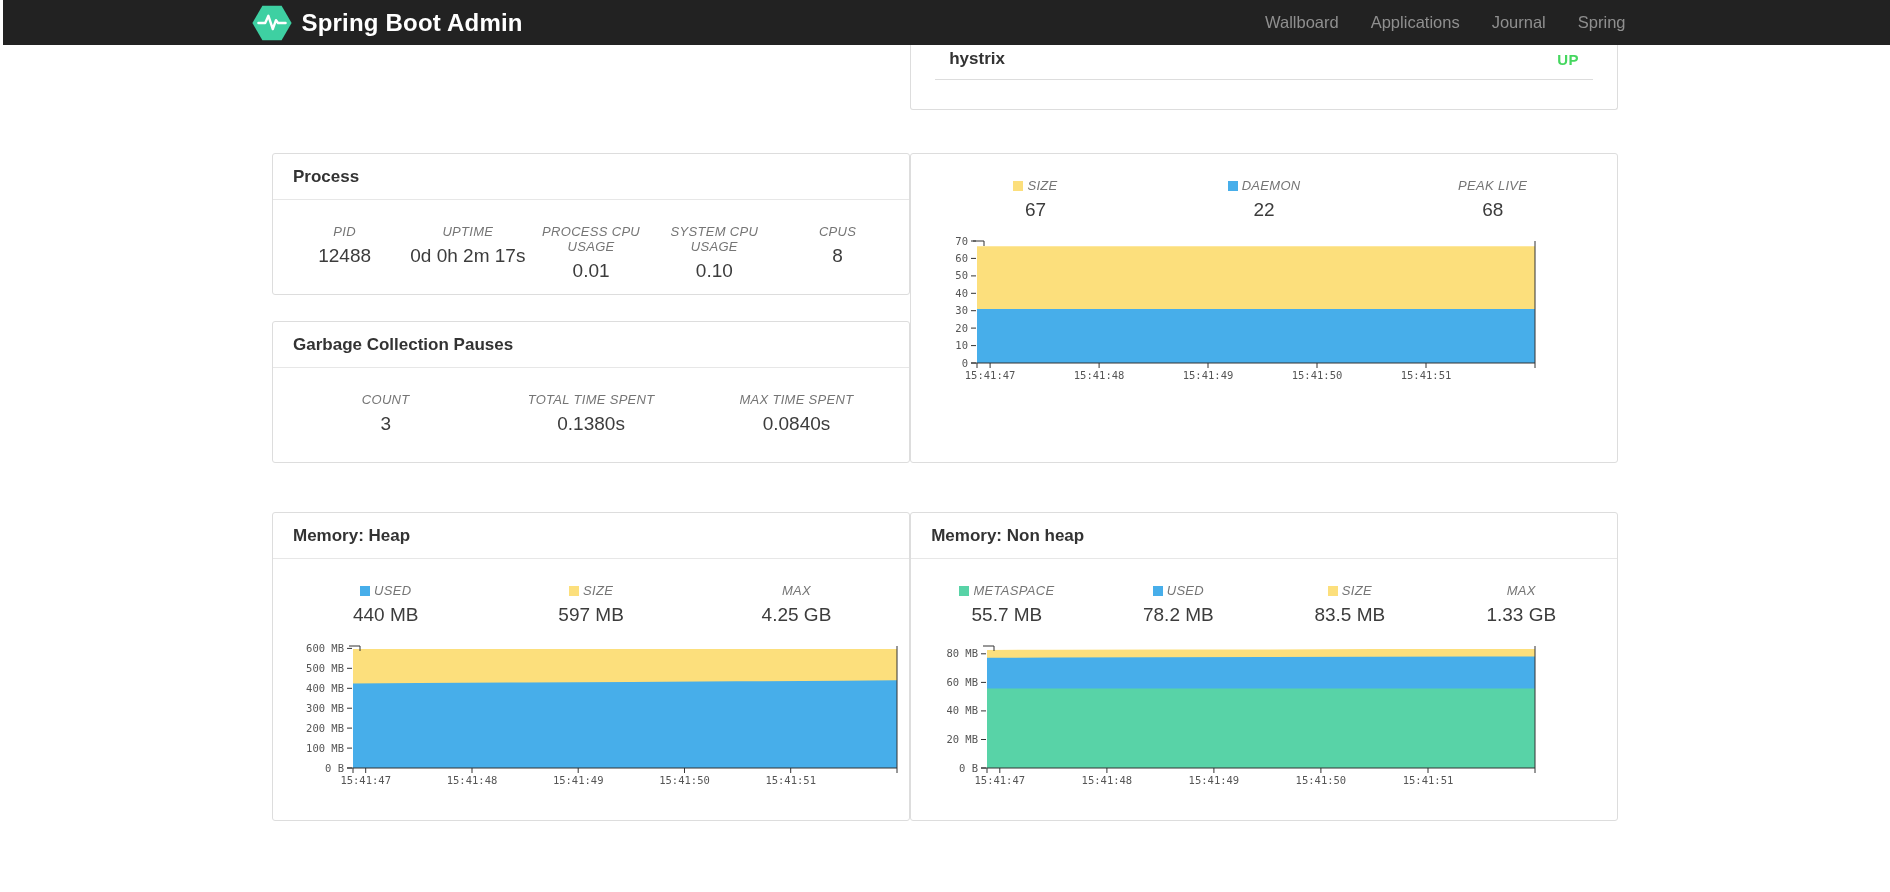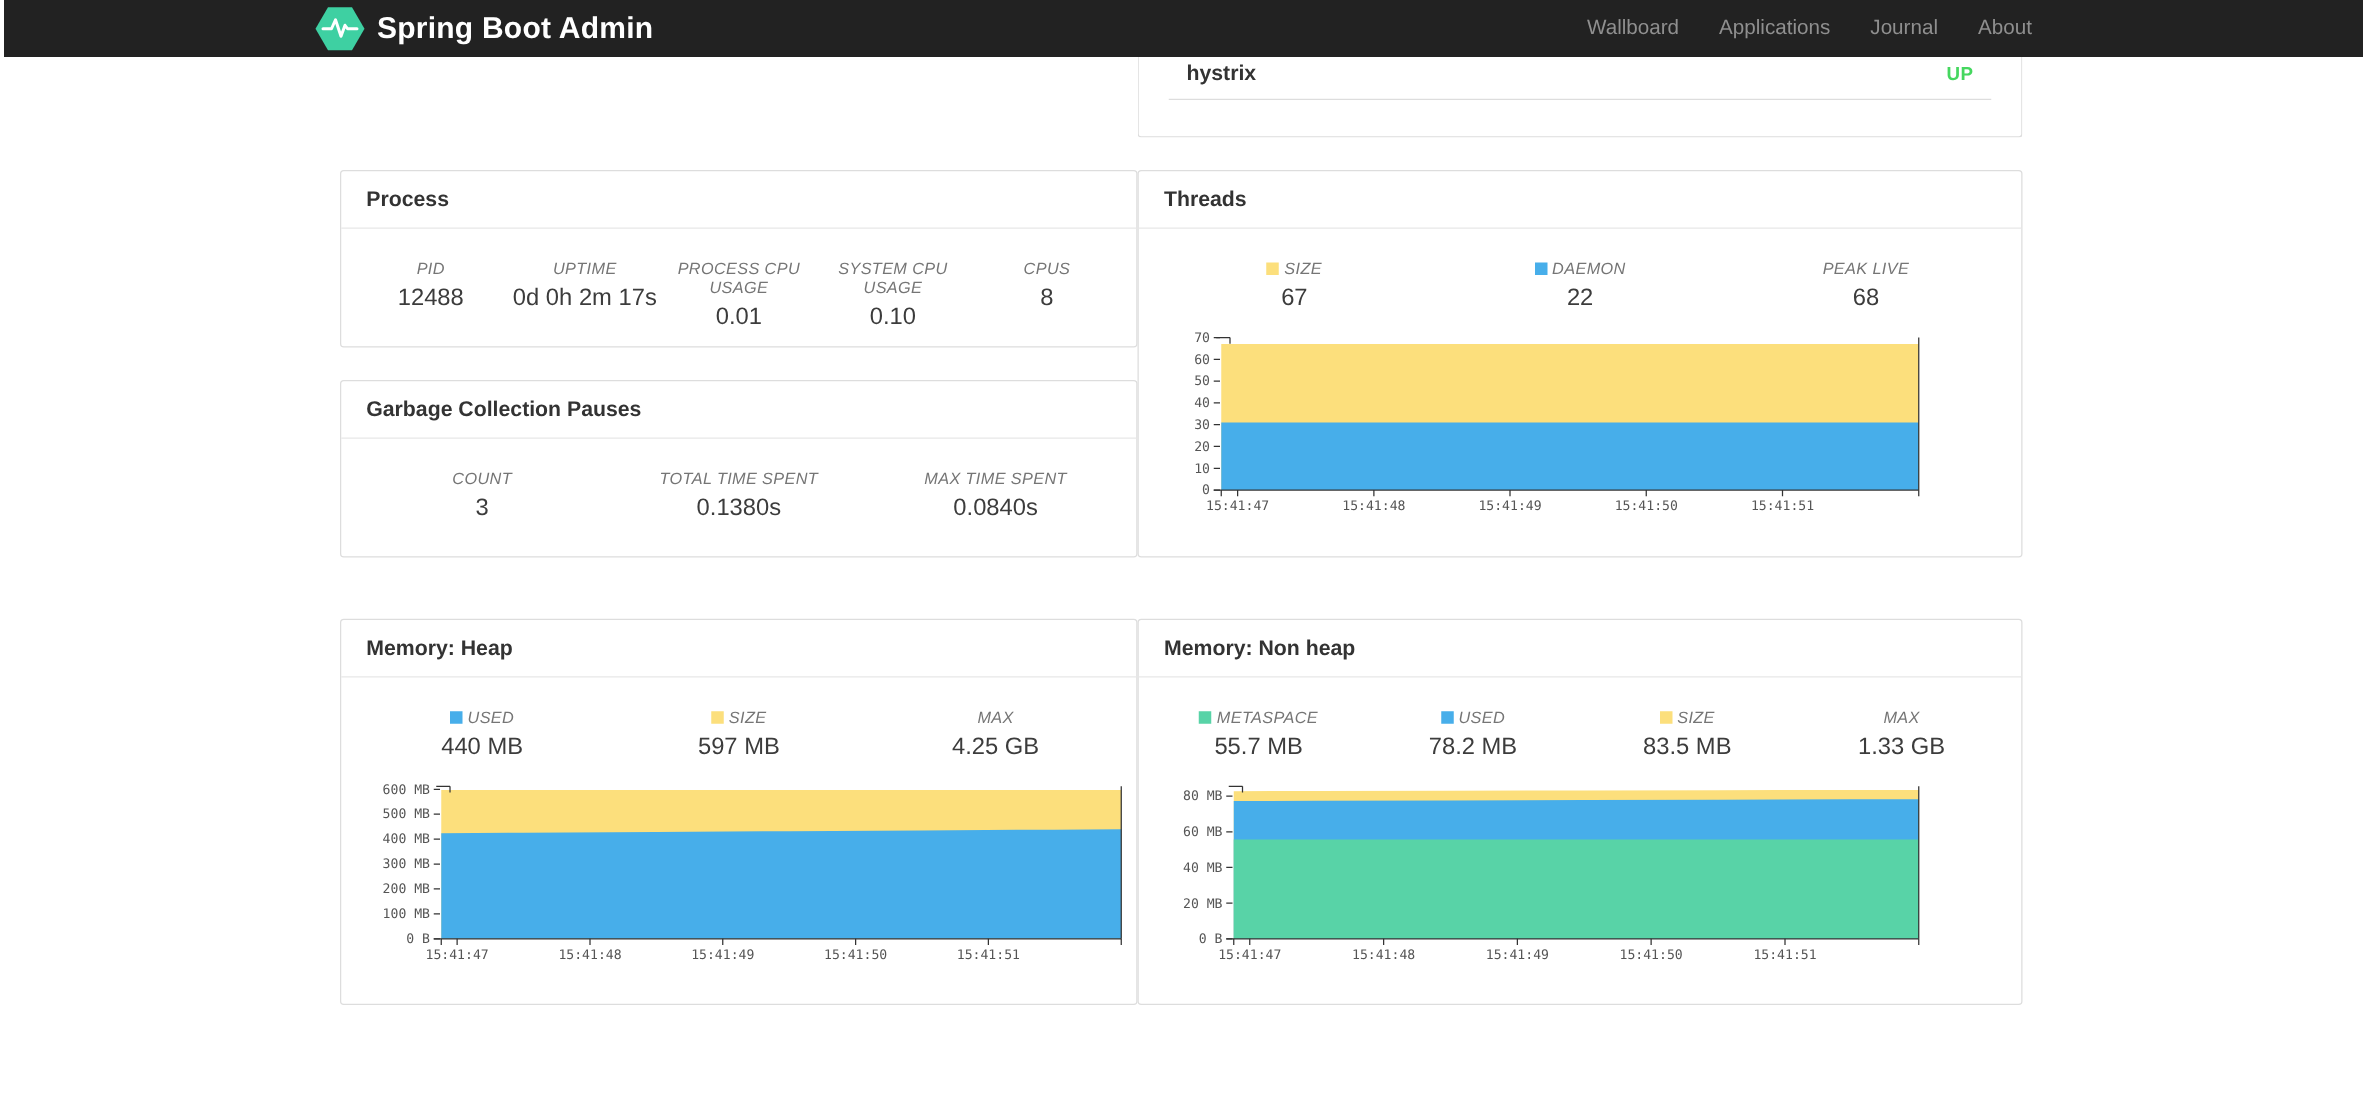--- a/index.html
+++ b/index.html
@@ -9,21 +9,21 @@
   .navbar{position:fixed;top:0;left:3px;right:0;height:45px;background:#222;z-index:50;}
   .nav-container{width:1390px;height:45px;margin:0 auto;display:flex;justify-content:space-between;align-items:center;}
   .brand{display:flex;align-items:center;gap:10px;}
   .brand-title{color:#fff;font-size:24px;font-weight:bold;letter-spacing:.2px;}
   .nav-links{display:flex;list-style:none;margin:0;padding:0;height:45px;align-items:center;}
   .nav-links li{padding:0 16px;font-size:16.5px;color:#8f8f8f;cursor:pointer;}
 
   
   .content{width:1346px;margin:0 auto;padding-top:45px;}
   .row{display:flex;justify-content:space-between;}
-  .row-2{margin-top:26px;}
+  .row-2{margin-top:43px;}
   .row-3{margin-top:49px;}
   .col-l{width:660px;}
   .col-r{width:732px;}
 
   .card{background:#fff;border:1px solid #ddd;border-radius:3px;box-sizing:border-box;}
   .card-header{padding:12px 20px;border-bottom:1px solid #e7e7e7;font-size:17px;font-weight:bold;color:#333;line-height:21px;}
 
   .h-process,.h-gc{height:142px;}
   .h-threads{height:310px;}
   .h-mem{height:309px;}
@@ -56,21 +56,21 @@
       <svg width="40" height="36" viewBox="0 0 100 90">
         <polygon points="26,2 74,2 99,45 74,88 26,88 1,45" fill="#3ed0a2"></polygon>
         <polyline points="16,45 33,45 41,27 52,60 60,38 65,45 84,45" fill="none" stroke="#ffffff" stroke-width="6" stroke-linecap="round" stroke-linejoin="round"></polyline>
       </svg>
       <span class="brand-title">Spring Boot Admin</span>
     </div>
     <ul class="nav-links">
       <li>Wallboard</li>
       <li>Applications</li>
       <li>Journal</li>
-      <li>About</li>
+      <li>Spring</li>
     </ul>
   </div>
 </header>
 
 <div class="content">
 
   <div class="row">
     <div class="col-l"></div>
     <div class="col-r">
       <div class="card card-health">
@@ -124,21 +124,20 @@
           <div class="metric">
             <div class="metric-label">MAX TIME SPENT</div>
             <div class="metric-value">0.0840s</div>
           </div>
         </div>
       </div>
     </div>
 
     <div class="col-r">
       <div class="card h-threads">
-        <div class="card-header">Threads</div>
         <div class="metrics">
           <div class="metric">
             <div class="metric-label"><span class="swatch" style="background: rgb(252, 223, 124); display: inline-block;"></span><span>SIZE</span></div>
             <div class="metric-value">67</div>
           </div>
           <div class="metric">
             <div class="metric-label"><span class="swatch" style="background: rgb(71, 174, 234); display: inline-block;"></span><span>DAEMON</span></div>
             <div class="metric-value">22</div>
           </div>
           <div class="metric">

